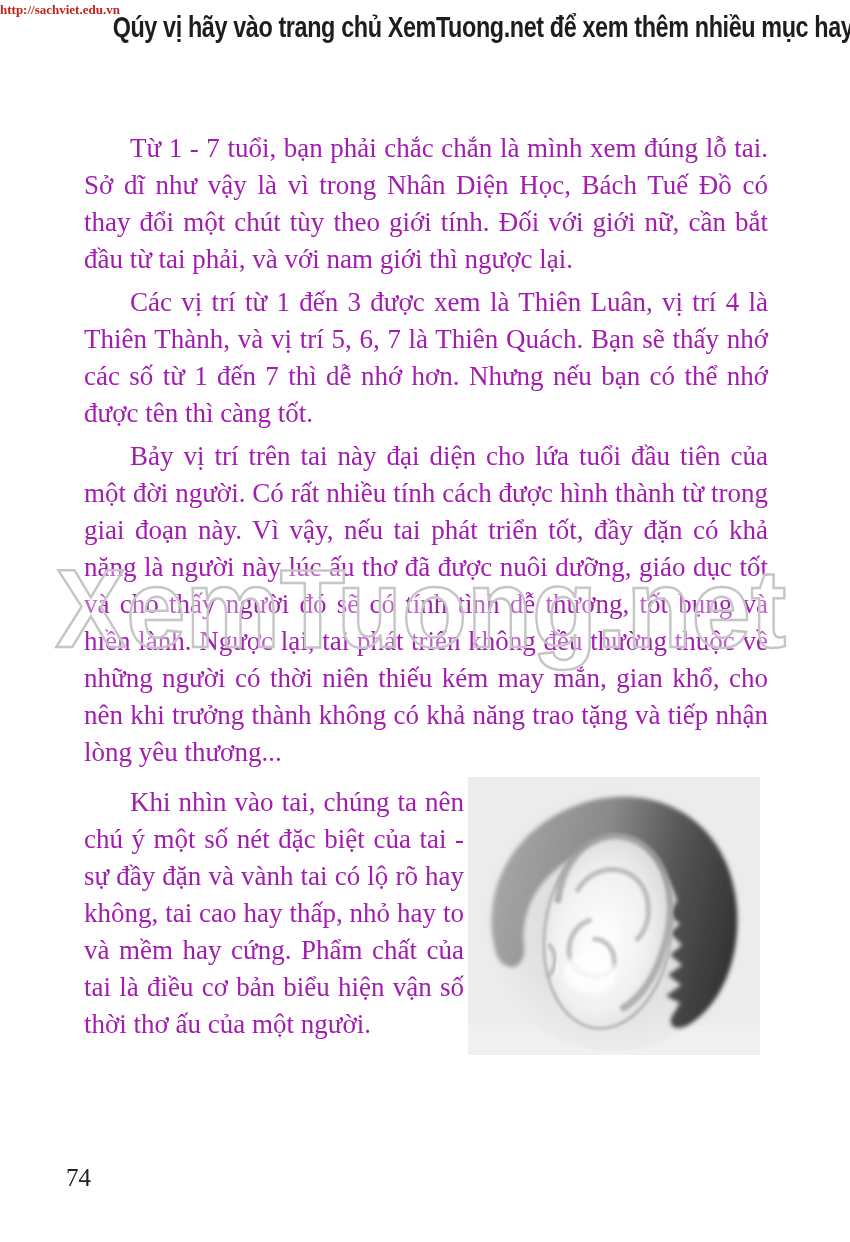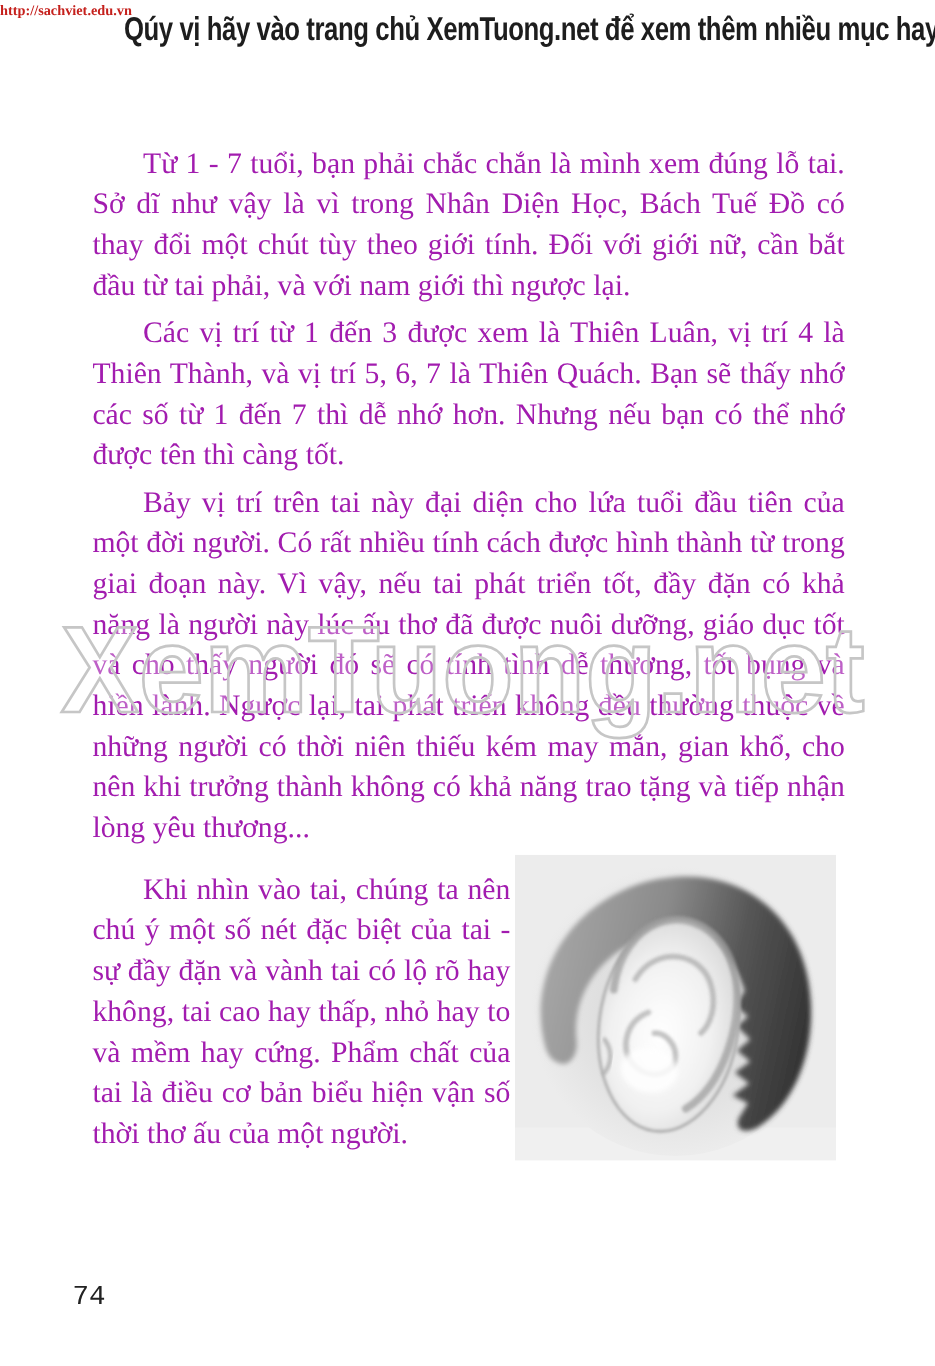--- a/index.html
+++ b/index.html
@@ -22,40 +22,40 @@
     position:absolute;top:2px;left:0;width:850px;text-align:left;
     font-family:"Liberation Serif","DejaVu Serif",serif;
     font-weight:bold;font-size:13px;color:#c5201c;z-index:4;
   }
   
   .content{position:absolute;left:84px;top:130px;width:684px;z-index:1;}
   .para{
     font-size:27px;line-height:37px;text-align:justify;text-indent:46px;
     margin:0 0 6px 0;color:#a21caf;
   }
-  .bottom-row{display:flex;gap:4px;align-items:flex-end;margin-top:2px;}
+  .bottom-row{display:flex;gap:4px;align-items:center;margin-top:2px;}
   .para.narrow{width:380px;flex:0 0 380px;}
   .figure{flex:0 0 292px;width:292px;height:278px;}
   .figure svg{display:block;}
   
   .watermark{
     position:absolute;top:550px;left:0;width:842px;text-align:center;z-index:2;
     pointer-events:none;white-space:nowrap;
   }
   .watermark span{
     display:inline-block;transform:scaleX(0.95);transform-origin:center;
     font-family:"Liberation Sans","DejaVu Sans",sans-serif;
     font-weight:bold;font-size:112px;line-height:118px;
     color:rgba(255,255,255,0.30);
     -webkit-text-stroke:2.5px #c6c6c6;
   }
   
   .page-number{
     position:absolute;left:66px;top:1164px;
-    font-family:Liberation Mono, monospace;
+    font-family:Liberation Serif, serif;
     font-size:25px;color:#222222;z-index:1;
   }
 </style>
 </head>
 <body>
 
 <header class="page-header">
   <div class="notice">
     <span class="condense">Qúy vị hãy vào trang chủ XemTuong.net để xem thêm nhiều mục hay khác</span>
   </div>

